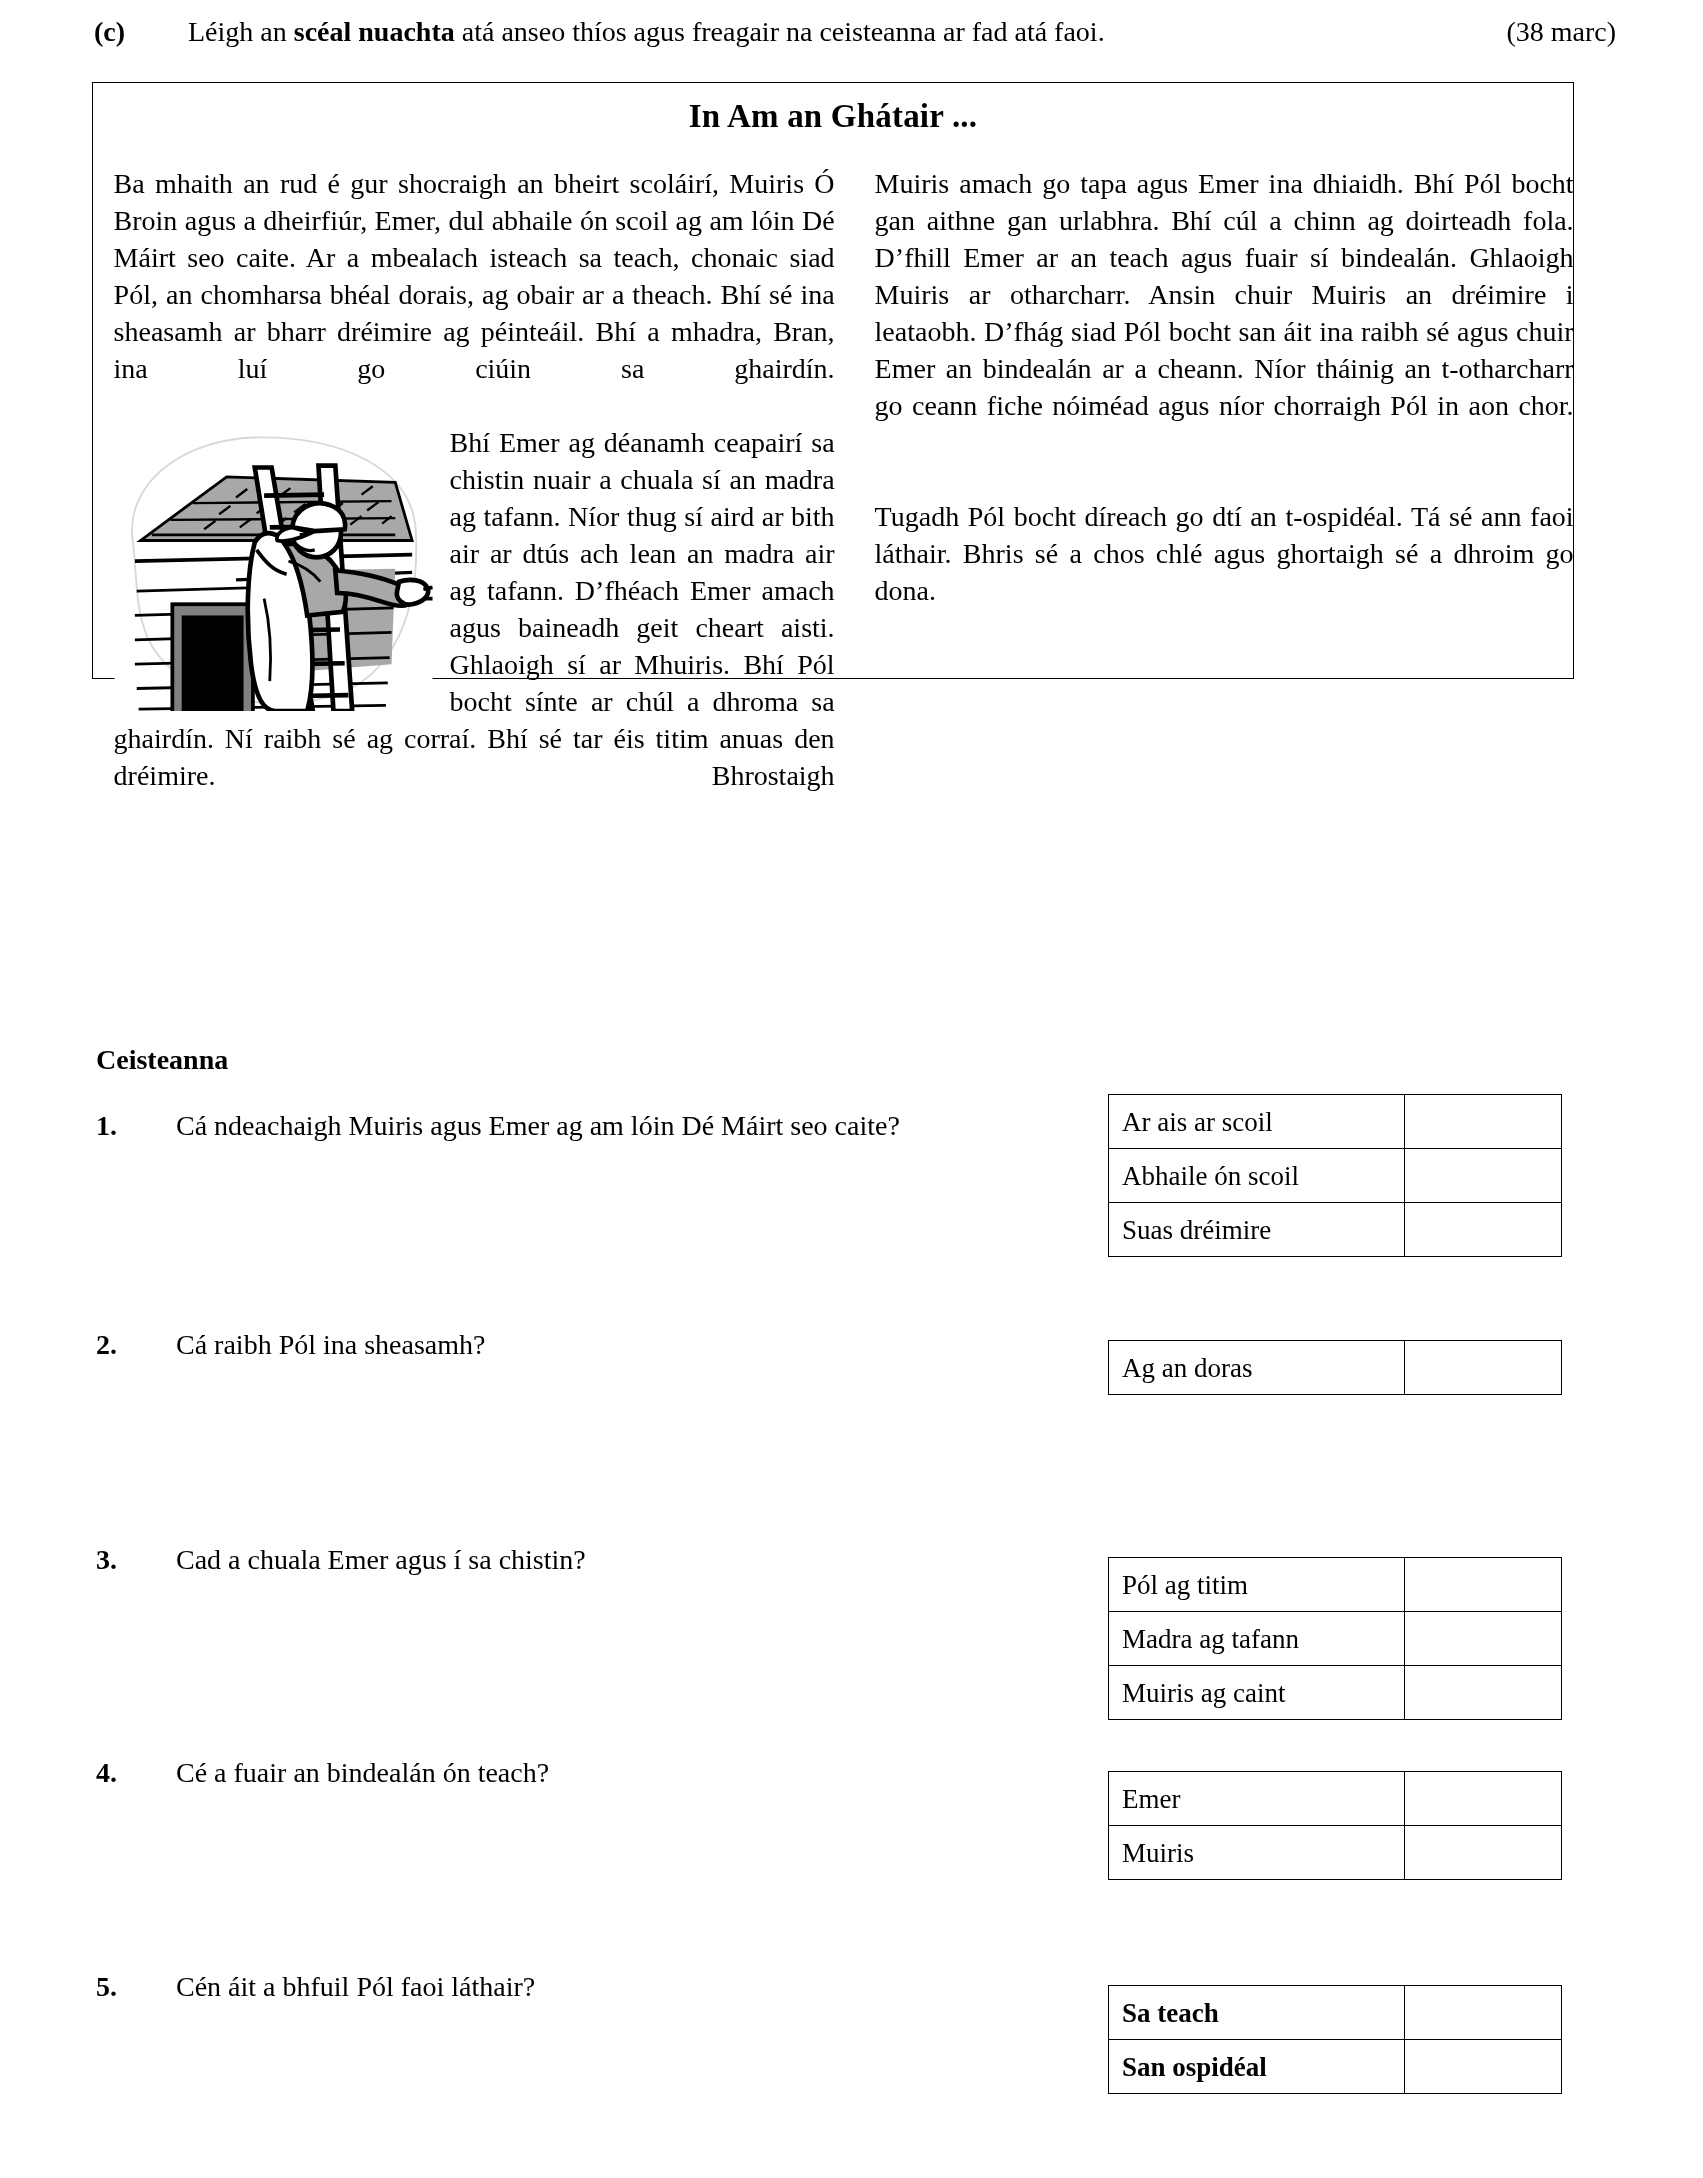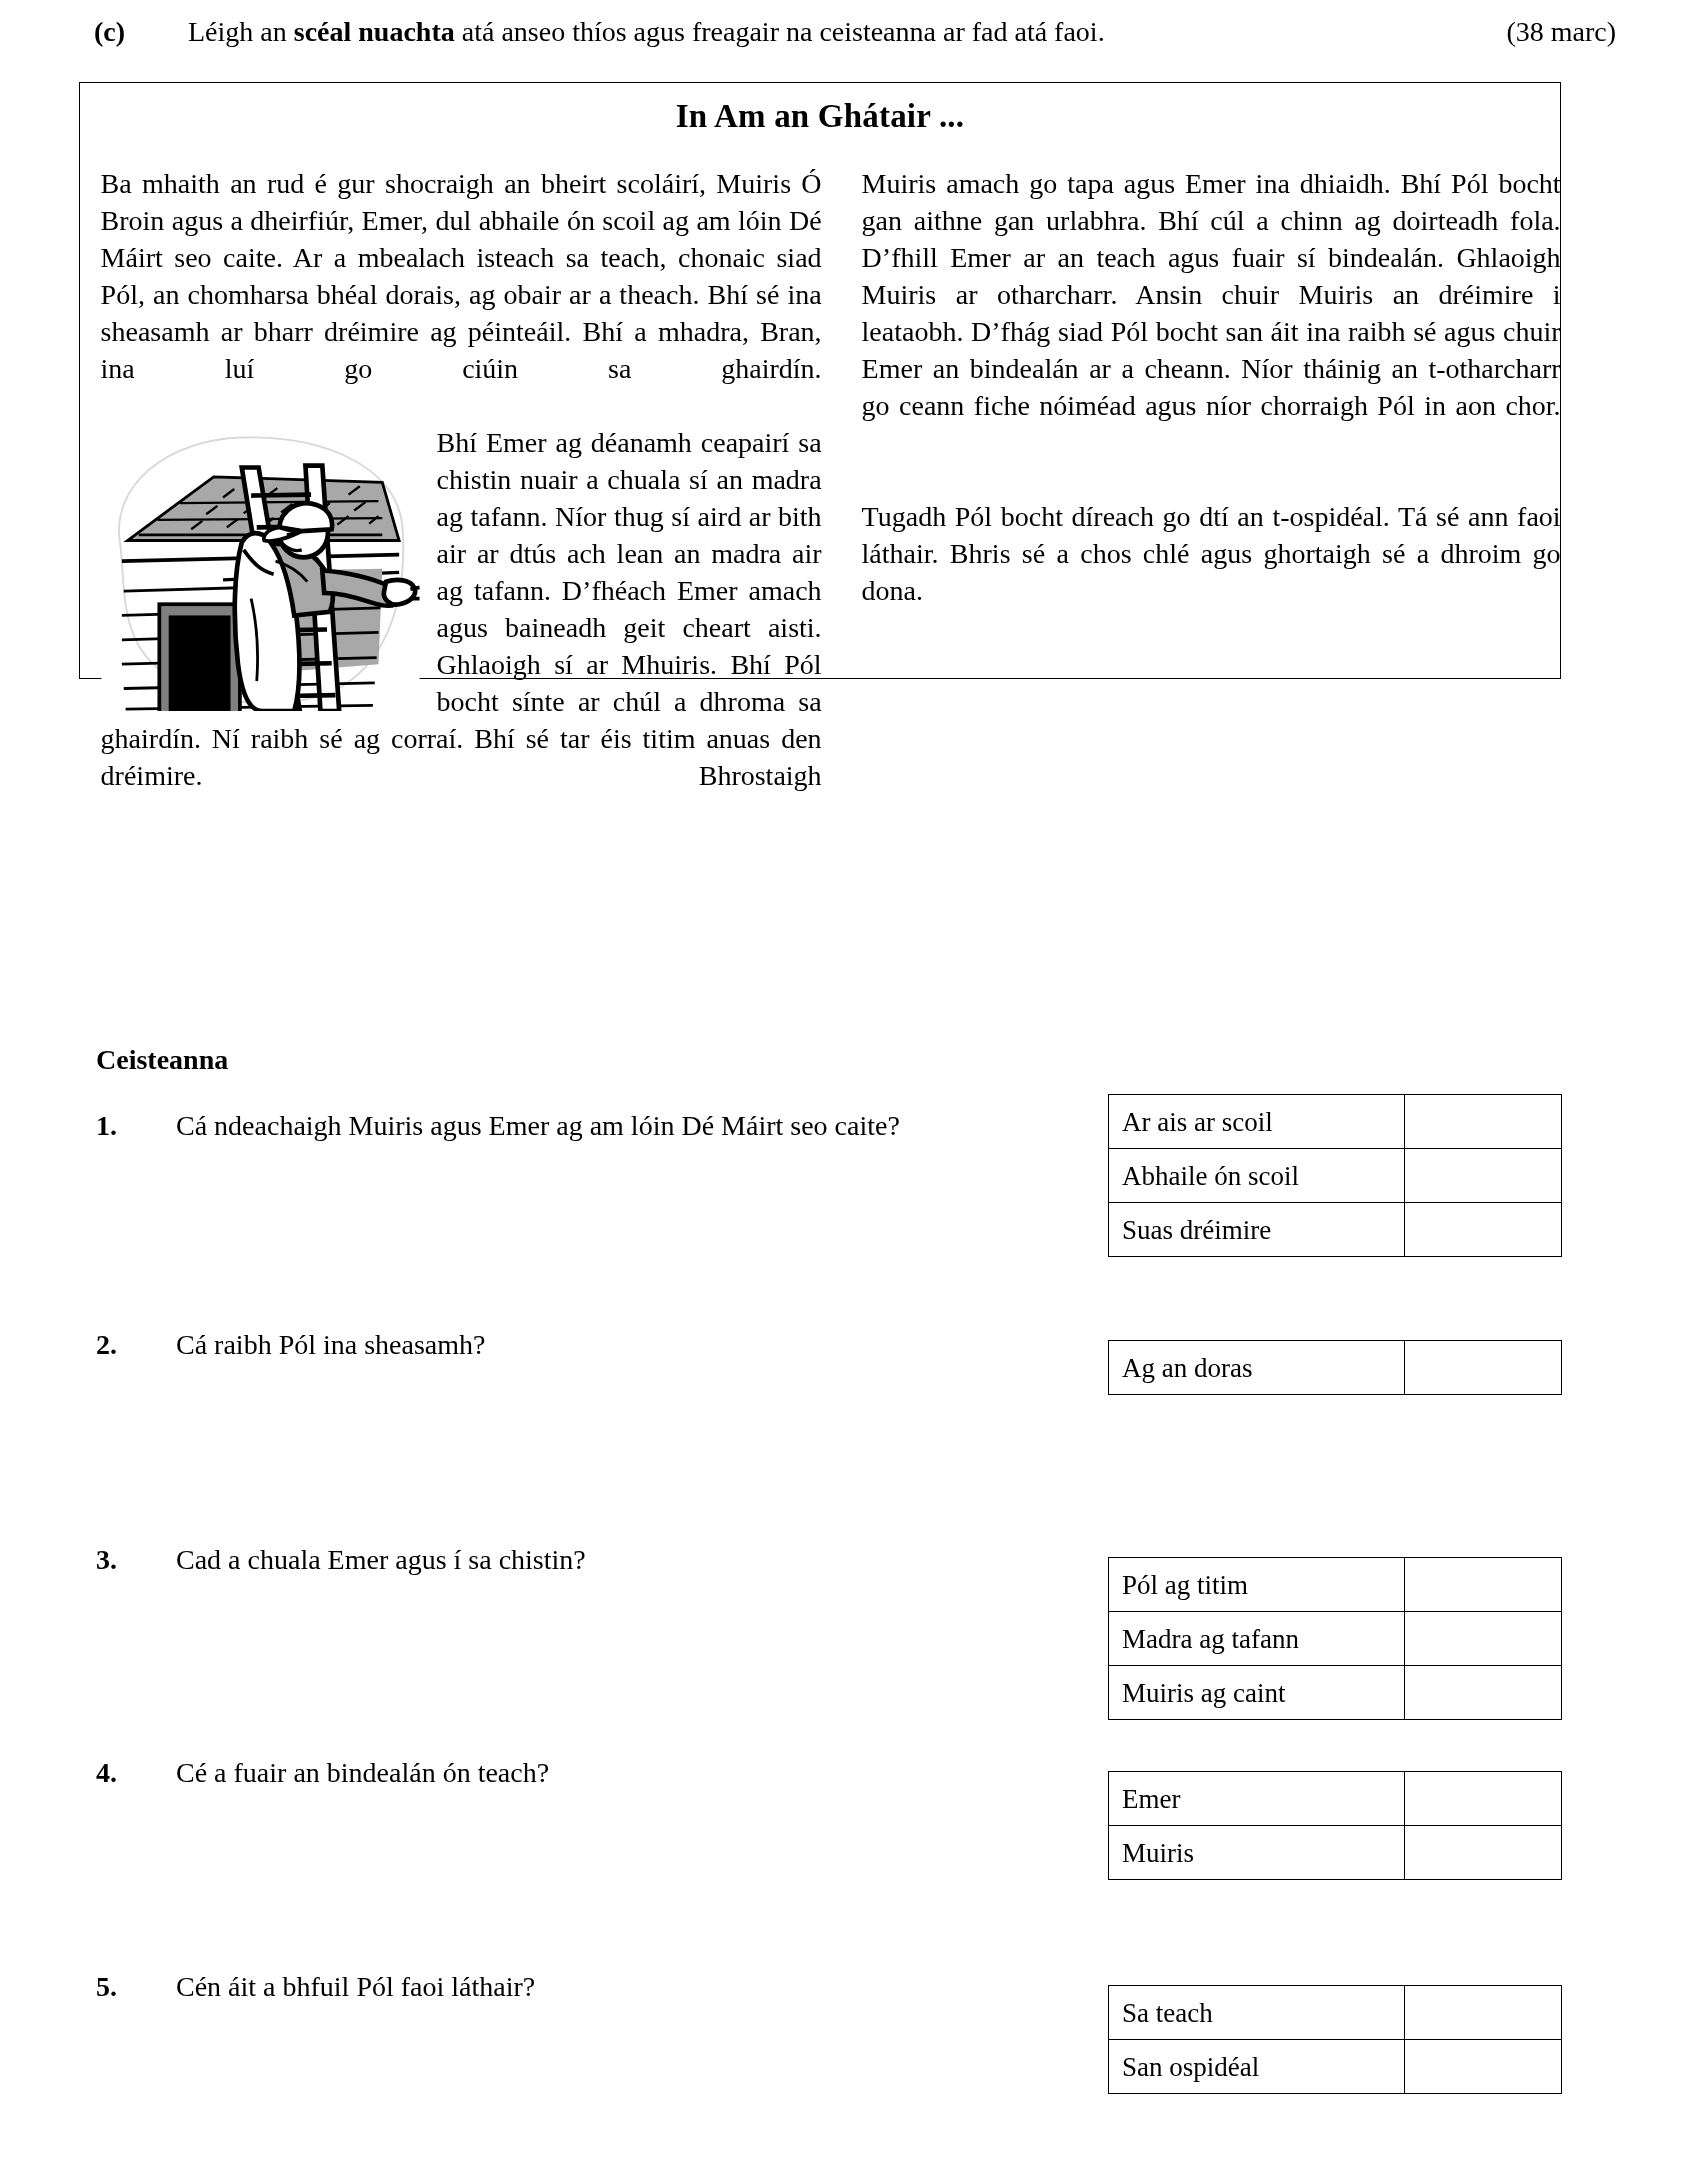--- a/index.html
+++ b/index.html
@@ -45,21 +45,21 @@
   .instruction-text b { font-weight: bold; }
   .instruction-marks {
     flex: 0 0 auto;
     white-space: nowrap;
     padding-left: 37px;
   }
 
   
   .story-box {
     position: absolute;
-    left: 79px;
+    left: 92px;
     top: 82px;
     width: 1482px;
     height: 597px;
     border: 1.9px solid #000;
     box-sizing: border-box;
     padding: 13px 20.6px 9.4px 20.6px;
   }
   .story-title {
     text-align: center;
     font-size: 33px;
@@ -373,21 +373,21 @@
         <td class="opt-label">Muiris</td>
         <td class="opt-box"></td>
       </tr>
     </tbody>
       </table>
   </div>
 
   <div class="question" style="top:1968px;">
     <span class="q-num">5.</span>
     <span class="q-text">Cén áit a bhfuil Pól faoi láthair?</span>
-    <table class="q-options" style="left:1012px; top:17px;">
+    <table class="q-options" style="left:1012px; top:17px;font-weight:bold;">
       <tbody>
           <tr>
         <td class="opt-label">Sa teach</td>
         <td class="opt-box"></td>
       </tr>
       <tr>
         <td class="opt-label">San ospidéal</td>
         <td class="opt-box"></td>
       </tr>
     </tbody>

